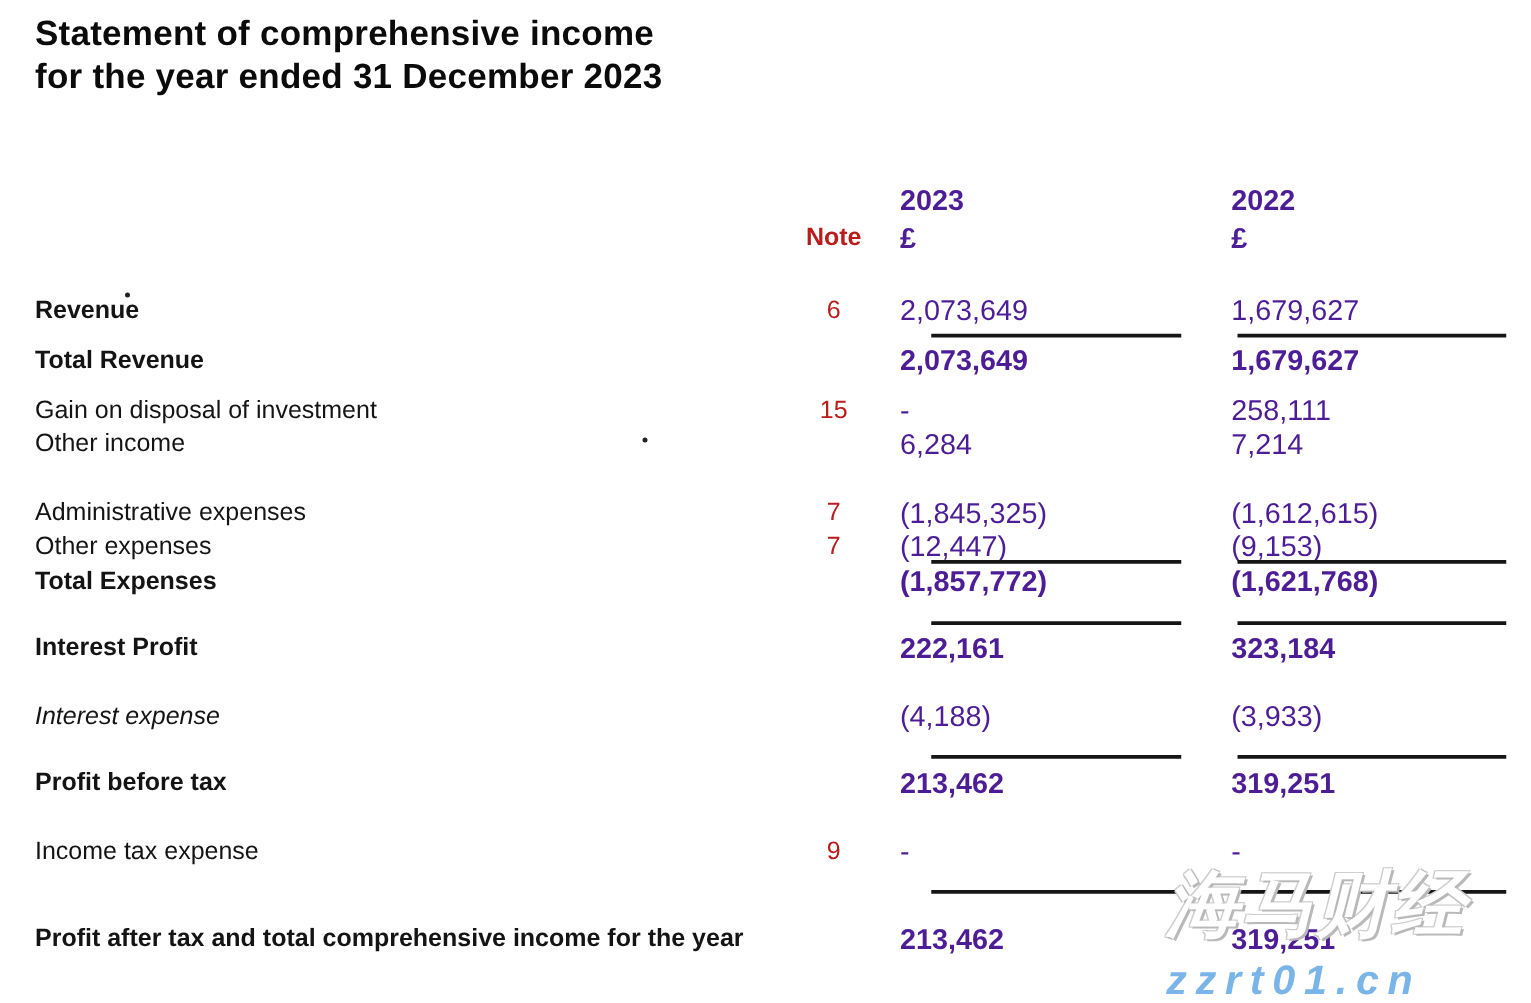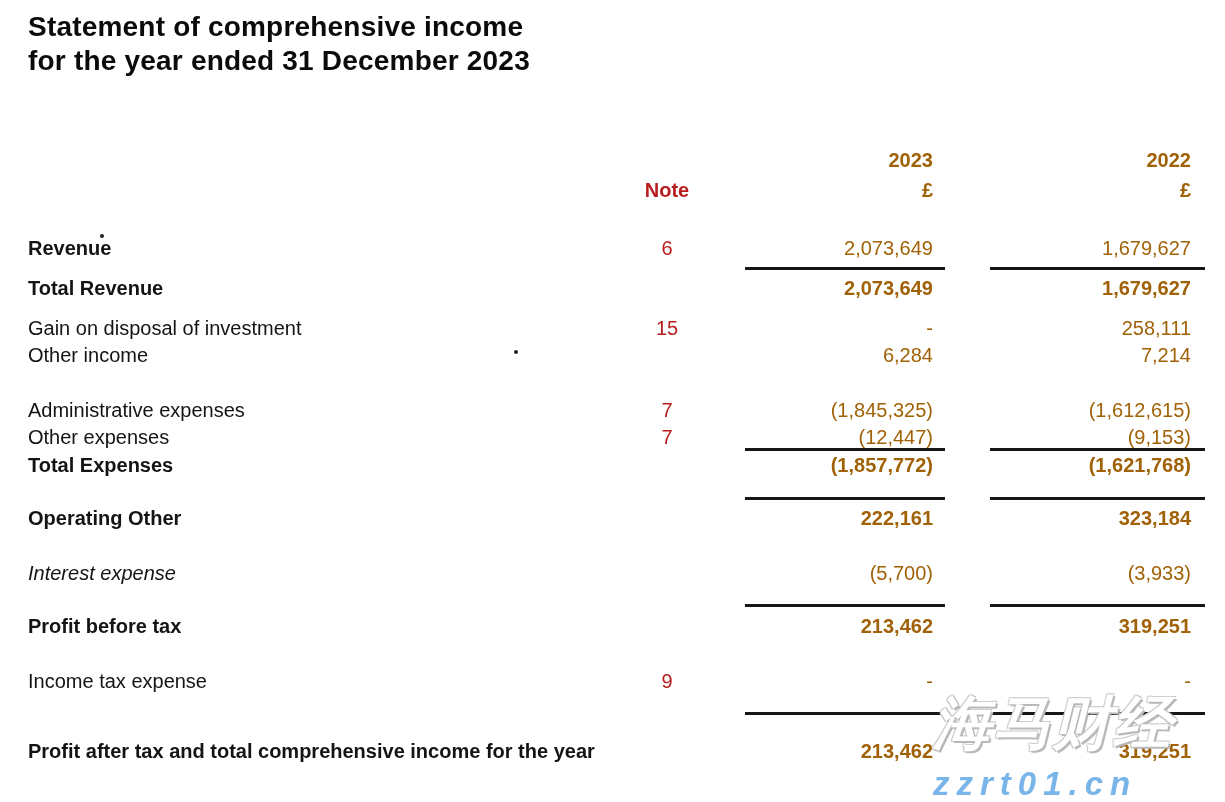--- a/index.html
+++ b/index.html
@@ -48,24 +48,24 @@
     position: absolute;
     left: 630px;
     width: 74px;
     text-align: center;
     font-size: 20px;
     line-height: 28px;
     color: #b91c1c;
   }
   .v {
     position: absolute;
-    font-size: 20px;
+    font-size: 23px;
     line-height: 28px;
-    text-align: right;
-    color: #a16207;
+    text-align: left;
+    color: #4c1d95;
   }
   .v23 { left: 720px; width: 225px; padding-right: 12px; box-sizing: border-box; }
   .v22 { left: 985px; width: 220px; padding-right: 14px; box-sizing: border-box; }
   .b  { font-weight: bold; }
   .i  { font-style: italic; }
   
   .rule {
     position: absolute;
     height: 3px;
     background: #161616;
@@ -183,28 +183,28 @@
   <div class="row" style="top:451px">
     <div class="lbl b">Total Expenses</div>
     <div class="v v23 b">(1,857,772)</div>
     <div class="v v22 b">(1,621,768)</div>
   </div>
 
   <div class="rule r23" style="top:497px"></div>
   <div class="rule r22" style="top:497px"></div>
 
   <div class="row" style="top:504px">
-    <div class="lbl b">Operating Other</div>
+    <div class="lbl b">Interest Profit</div>
     <div class="v v23 b">222,161</div>
     <div class="v v22 b">323,184</div>
   </div>
 
   <div class="row" style="top:559px">
     <div class="lbl i">Interest expense</div>
-    <div class="v v23">(5,700)</div>
+    <div class="v v23">(4,188)</div>
     <div class="v v22">(3,933)</div>
   </div>
 
   <div class="rule r23" style="top:604px"></div>
   <div class="rule r22" style="top:604px"></div>
 
   <div class="row" style="top:612px">
     <div class="lbl b">Profit before tax</div>
     <div class="v v23 b">213,462</div>
     <div class="v v22 b">319,251</div>

